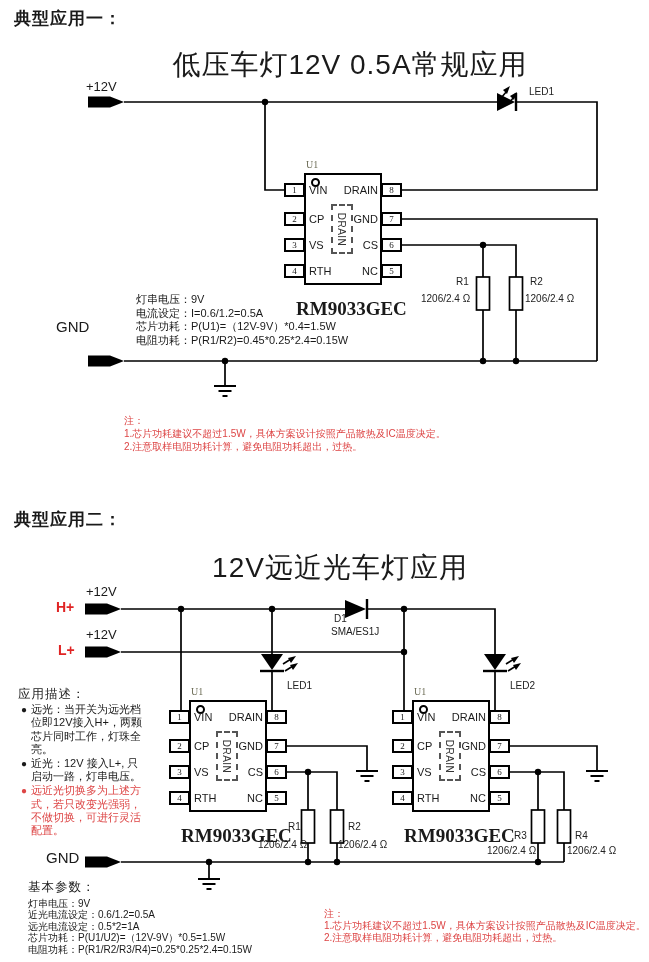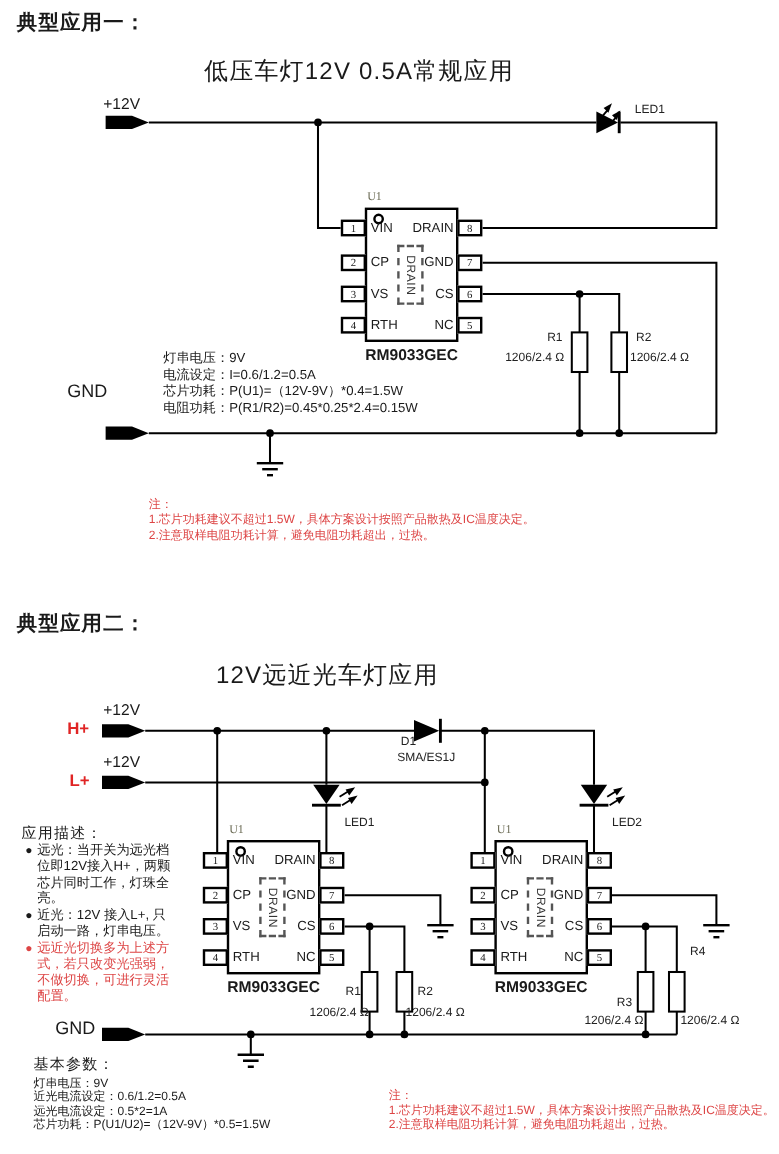--- a/index.html
+++ b/index.html
@@ -2,21 +2,21 @@
 <html style="--accent_red: #e02424; --note_red: #dd4545; --wire: #000000;"><head>
 <meta charset="utf-8">
 <style>
   * { box-sizing: border-box; margin: 0; padding: 0; }
   html,body { background:#ffffff; }
   body { font-family: "Liberation Sans", "DejaVu Sans", sans-serif; color:#1a1a1a; }
   #canvas { position:relative; width:649px; height:962px; background:#fff; overflow:hidden; }
   #wires { position:absolute; left:0; top:0; z-index:1; }
   .txt { position:absolute; z-index:3; white-space:nowrap; }
   .heading { font-size:17px; font-weight:bold; letter-spacing:1px; }
-  .cir-title { font-size:20px; letter-spacing:1px; }
+  .cir-title { font-size:28px; text-align:center; letter-spacing:1px; }
   .supply { font-size:13px; }
   .gnd-label { font-size:15px; }
   .net-label { font-size:14px; font-weight:bold; color:var(--accent_red); }
   .ref-label { font-size:10px; color:#222; }
   .param-block { font-size:11px; line-height:13.5px; }
   .param2-block { font-size:10px; line-height:11.6px; }
   .param2-title { font-size:12.5px; margin-bottom:4px; letter-spacing:1px; }
   .notes { color:var(--note_red); font-size:10px; line-height:13px; }
   .desc { width:152px; font-size:11px; line-height:13.2px; white-space:normal; }
   .desc-title { font-size:12.5px; letter-spacing:1px; margin-bottom:2px; white-space:nowrap; }
@@ -34,22 +34,22 @@
   .ic .dbox span { transform:rotate(90deg); font-size:10px; color:#333; letter-spacing:0.5px; white-space:nowrap; }
   .ic .pbox { position:absolute; width:21px; height:14px; border:2px solid #000; background:#fff;
               display:flex; align-items:center; justify-content:center;
               font-family:"Liberation Serif", serif; font-size:9px; z-index:2; }
   .ic .pbox.l { left:-20px; } .ic .pbox.r { left:77px; }
   .ic .rt0 { top:10px; } .ic .rt1 { top:39px; } .ic .rt2 { top:65px; } .ic .rt3 { top:91px; }
   .ic .pname { position:absolute; font-size:11px; z-index:3; }
   .ic .pname.l { left:5px; } .ic .pname.r { right:4px; }
   .ic .nt0 { top:11px; } .ic .nt1 { top:40px; } .ic .nt2 { top:66px; } .ic .nt3 { top:92px; }
   .ic .icref { position:absolute; top:-14px; left:2px; font-family:"Liberation Serif", serif; font-size:10px; color:#6e6e58; }
-  .ic .part { position:absolute; top:115px; left:-8px; width:94px; text-align:center;
-              font-family:Liberation Sans, sans-serif; font-weight:bold; font-size:13px; }
+  .ic .part { position:absolute; top:125px; left:-8px; width:94px; text-align:center;
+              font-family:Liberation Serif, serif; font-weight:bold; font-size:19px; }
 </style>
 </head>
 <body>
 
 <div id="canvas">
 
   <svg id="wires" width="649" height="962" viewBox="0 0 649 962">
     <g stroke="#000" stroke-width="1.7" fill="none">
 
       <path d="M124,102 H497 M517,102 H597 V190 H402 M265,102 V190 H284"></path>
@@ -192,21 +192,21 @@
   <div class="txt ref-label" style="left:331px; top:626px;">SMA/ES1J</div>
   <div class="txt ref-label" style="left:287px; top:680px;">LED1</div>
   <div class="txt ref-label" style="left:510px; top:680px;">LED2</div>
 
   <div class="txt ref-label" style="left:288px; top:821px;">R1</div>
   <div class="txt ref-label" style="left:258px; top:839px;">1206/2.4 Ω</div>
   <div class="txt ref-label" style="left:348px; top:821px;">R2</div>
   <div class="txt ref-label" style="left:338px; top:839px;">1206/2.4 Ω</div>
   <div class="txt ref-label" style="left:514px; top:830px;">R3</div>
   <div class="txt ref-label" style="left:487px; top:845px;">1206/2.4 Ω</div>
-  <div class="txt ref-label" style="left:575px; top:788px;">R4</div>
+  <div class="txt ref-label" style="left:575px; top:830px;">R4</div>
   <div class="txt ref-label" style="left:567px; top:845px;">1206/2.4 Ω</div>
 
   <div class="txt desc" style="left:18px; top:660px;margin-top:28px;">
     <div class="desc-title">应用描述：</div>
     <div class="desc-item">
       <span class="bullet">●</span>
       <span class="dtext">远光：当开关为远光档位即12V接入H+，两颗芯片同时工作，灯珠全亮。</span>
     </div>
     <div class="desc-item">
       <span class="bullet">●</span>
@@ -217,20 +217,21 @@
       <span class="dtext">远近光切换多为上述方式，若只改变光强弱，不做切换，可进行灵活配置。</span>
     </div>
   </div>
 
   <div class="txt param2-block" style="left:28px; top:882px;">
     <div class="param2-title">基本参数：</div>
     <div>灯串电压：9V</div>
     <div>近光电流设定：0.6/1.2=0.5A</div>
     <div>远光电流设定：0.5*2=1A</div>
     <div>芯片功耗：P(U1/U2)=（12V-9V）*0.5=1.5W</div>
+    <div>电阻功耗：P(R1/R2/R3/R4)=0.25*0.25*2.4=0.15W</div>
   </div>
 
   <div class="txt notes" style="left:324px; top:908px; line-height:12px;">
     <div>注：</div>
     <div>1.芯片功耗建议不超过1.5W，具体方案设计按照产品散热及IC温度决定。</div>
     <div>2.注意取样电阻功耗计算，避免电阻功耗超出，过热。</div>
   </div>
 
   <div class="ic" style="left:304px; top:173px;">
     <div class="icref">U1</div>

